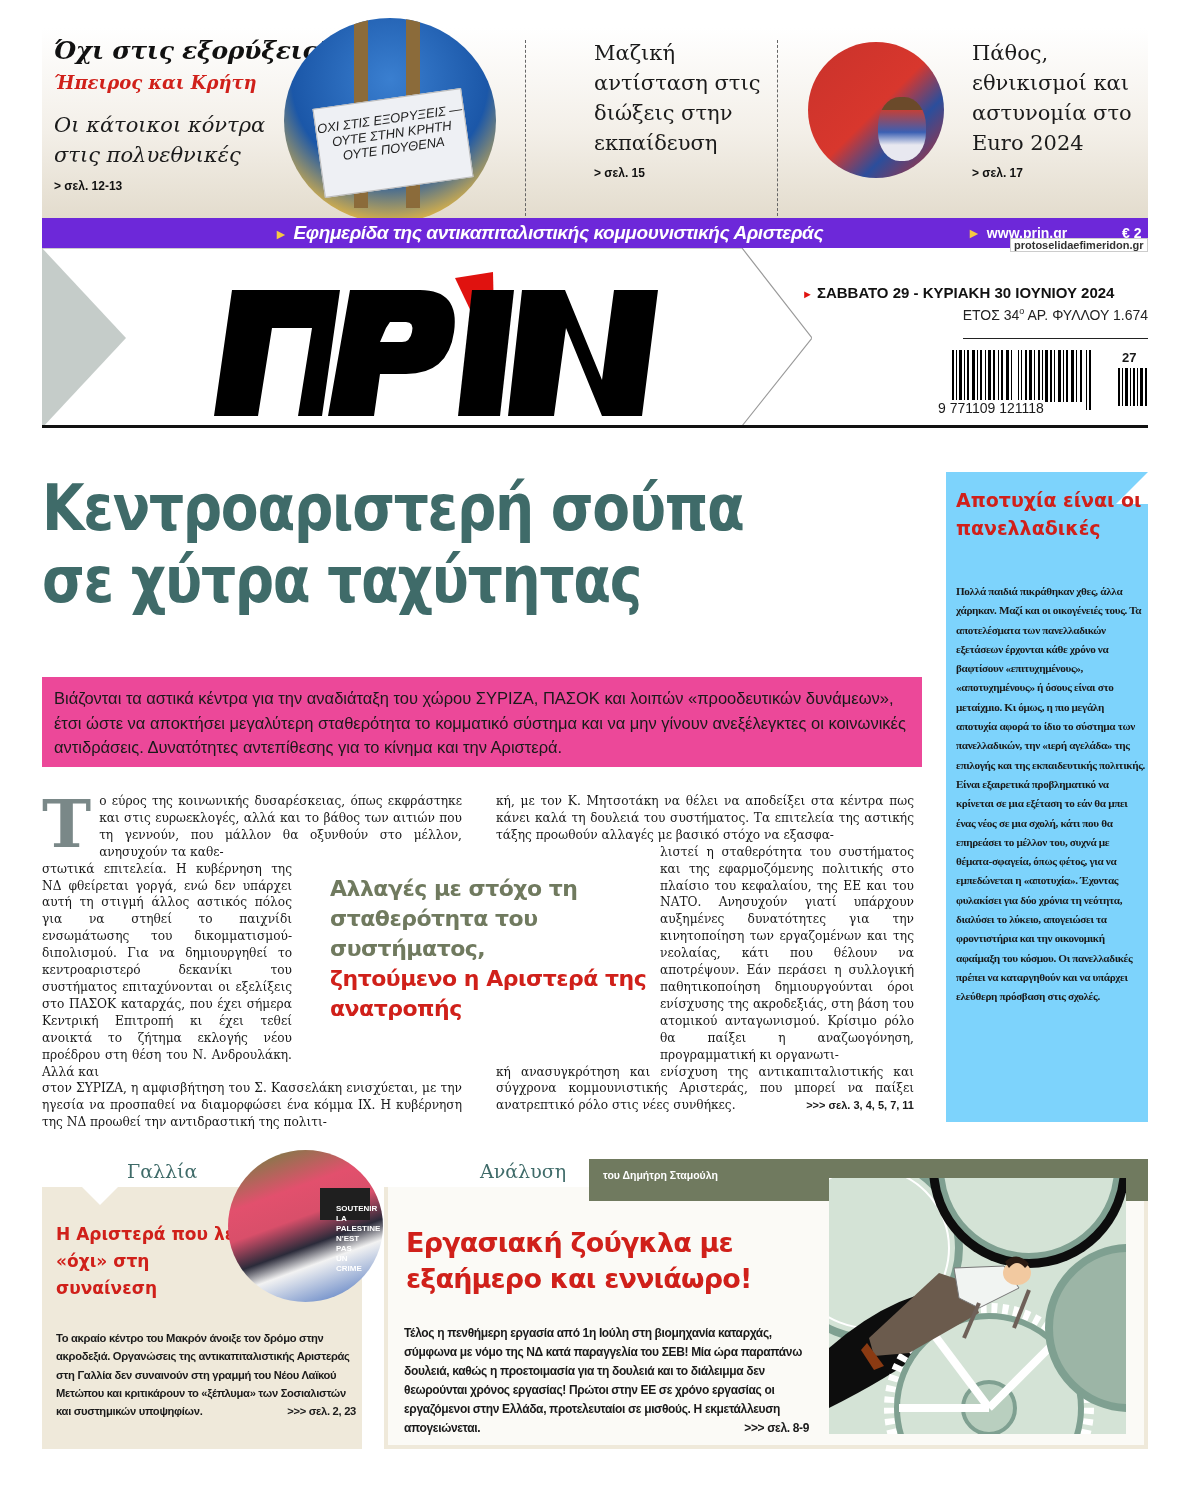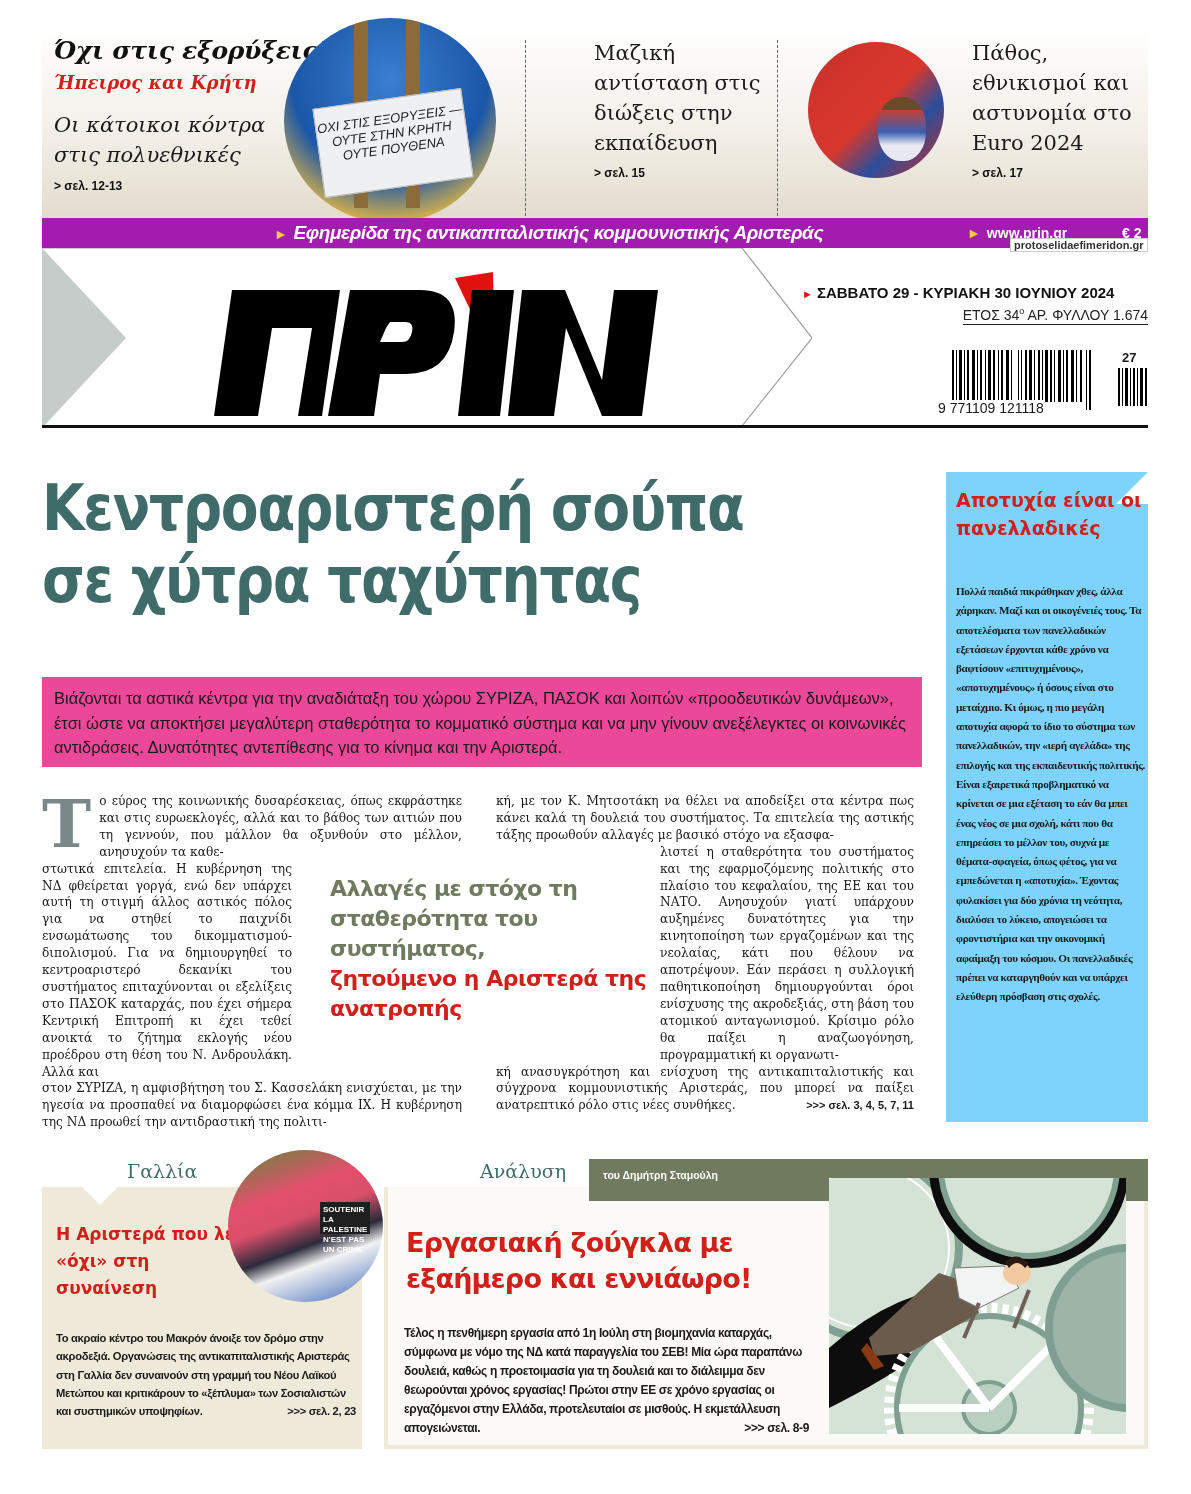--- a/index.html
+++ b/index.html
@@ -29,37 +29,37 @@
   .t2-ref { margin-top: 8px; }
 
   .photo-serbia { left: 766px; top: 14px; width: 136px; height: 136px;
     background: linear-gradient(135deg, #c9322b 0%, #d8372d 50%, #2b4e9c 70%, #c92a25 100%); }
   .photo-serbia .face { position: absolute; left: 70px; top: 55px; width: 48px; height: 64px; border-radius: 45%; background: linear-gradient(to bottom, #6b4a2a 0%, #6b4a2a 20%, #c0413a 21%, #3b5fb3 55%, #e8e8f0 75%); }
   .t3 { position: absolute; left: 930px; top: 10px; width: 175px; }
   .t3-body { font-family: "DejaVu Serif", serif; font-size: 21px; line-height: 30px; color: #1a1a1a; }
   .t3-ref { margin-top: 8px; }
 
   
-  .strap { position: absolute; left: 42px; top: 218px; width: 1106px; height: 30px; background: #a21caf; }
+  .strap { position: absolute; left: 42px; top: 218px; width: 1106px; height: 30px; background: #6d28d9; }
   .strap-slogan { position: absolute; left: 232px; top: 4px; font-family: "Liberation Sans", sans-serif; font-style: italic; font-weight: bold; font-size: 19px; color: #fff; white-space: nowrap; letter-spacing: -0.4px; }
   .strap-slogan .arrow, .strap-web .arrow { color: #f5c842; font-style: normal; font-size: 14px; margin-right: 6px; }
   .strap-web { position: absolute; left: 925px; top: 7px; font-family: "Liberation Sans", sans-serif; font-weight: bold; font-size: 14px; color: #fff; white-space: nowrap; }
   .strap-price { position: absolute; left: 1080px; top: 7px; font-family: "Liberation Sans", sans-serif; font-weight: bold; font-size: 14px; color: #fff; }
   .watermark { position: absolute; left: 1010px; top: 238px; background: #fff; padding: 0 3px; font-family: "Liberation Sans", sans-serif; font-weight: bold; font-size: 11px; color: #333; border: 1px solid #ccc; }
 
   
   .masthead { position: absolute; left: 42px; top: 248px; width: 1106px; height: 180px; }
   .mast-grey { position: absolute; left: 0; top: 0; width: 0; height: 0;
     border-top: 90px solid transparent; border-bottom: 90px solid transparent; border-left: 84px solid #c5ccc9; }
   .mast-chevron { position: absolute; left: 0; top: 0; }
   .logo { position: absolute; left: 168px; top: 22px; width: 475px; height: 150px; }
   .mast-rule { position: absolute; left: 0; top: 177px; width: 1106px; height: 3px; background: #111; }
   .date-line { position: absolute; left: 760px; top: 36px; font-family: "Liberation Sans", sans-serif; font-weight: bold; font-size: 15px; color: #111; white-space: nowrap; }
   .date-line .arrow { color: #e0120f; font-size: 11px; margin-right: 4px; }
-  .issue-line { position: absolute; right: 0; top: 58px; font-family: "Liberation Sans", sans-serif; font-size: 14px; color: #222; border-bottom: 1px solid #222; padding-bottom: 1px; white-space: nowrap; }
+  .issue-line { position: absolute; right: 0; top: 58px; font-family: "Liberation Sans", sans-serif; font-size: 14px; color: #222; border-bottom: 1px solid #222; padding-bottom: 15px; white-space: nowrap; }
   .issue-line sup { font-size: 9px; }
   .barcode { position: absolute; left: 908px; top: 102px; width: 150px; height: 60px; }
   .barcode-small { position: absolute; left: 1076px; top: 120px; width: 30px; height: 38px; }
   .barcode-addon { position: absolute; left: 1080px; top: 102px; font-family: "Liberation Sans", sans-serif; font-weight: bold; font-size: 13px; }
   .barcode-digits { position: absolute; left: 896px; top: 152px; font-family: "Liberation Sans", sans-serif; font-size: 14px; white-space: nowrap; background: #fff; }
 
   
   .headline { position: absolute; left: 42px; top: 472px; width: 880px; font-family: "DejaVu Sans", sans-serif; font-weight: bold; font-size: 64px; line-height: 72px; color: #3f6b69; letter-spacing: -1.5px; transform: scaleX(0.86); transform-origin: left top; white-space: nowrap; }
   .lede { position: absolute; left: 42px; top: 677px; width: 880px; height: 90px; background: #ec4899; padding: 9px 12px 0 12px; font-family: "Liberation Sans", sans-serif; font-size: 16.5px; line-height: 24.5px; color: #1a1a1a; }
 
@@ -84,21 +84,21 @@
 
   
   .kicker { position: absolute; font-family: "DejaVu Serif", serif; font-size: 19px; color: #3f6b69; }
   .fr-box { position: absolute; left: 42px; top: 1187px; width: 320px; height: 262px; background: #efe9da; }
   .fr-notch { position: absolute; left: 40px; top: 0; width: 0; height: 0; border-left: 18px solid transparent; border-right: 18px solid transparent; border-top: 18px solid #ffffff; }
   .fr-title { position: absolute; left: 14px; top: 34px; width: 200px; font-family: "DejaVu Sans", sans-serif; font-weight: bold; font-size: 17px; line-height: 27px; color: #d0201a; }
   .fr-body { position: absolute; left: 14px; top: 142px; width: 300px; font-family: "Liberation Sans", sans-serif; font-weight: bold; font-size: 11.2px; line-height: 18.3px; color: #1a1a1a; letter-spacing: -0.3px; }
   .fr-ref { float: right; }
   .photo-france { left: 228px; top: 1150px; width: 155px; height: 152px;
     background: linear-gradient(160deg, #5d8a3a 0%, #e2506d 30%, #d94f6a 45%, #2b2b3a 60%, #f2f2f2 70%, #3864b8 100%); }
-  .photo-france .sign { position: absolute; left: 92px; top: 52px; width: 50px; height: 32px; background: #1f1f1f; color: #fff; font-family: "Liberation Sans", sans-serif; font-size: 8px; font-weight: bold; line-height: 10px; padding: 3px; }
+  .photo-france .sign { position: absolute; left: 92px; top: 38px; width: 50px; height: 32px; background: #1f1f1f; color: #fff; font-family: "Liberation Sans", sans-serif; font-size: 8px; font-weight: bold; line-height: 10px; padding: 16px; }
 
   
   .an-box { position: absolute; left: 384px; top: 1187px; width: 764px; height: 262px; background: #fbfaf6; border: 4px solid #efe9da; border-top: none; }
   .an-byline { position: absolute; left: 589px; top: 1159px; width: 559px; height: 42px; background: #707a5f; }
   .an-byline span { position: absolute; left: 14px; top: 10px; font-family: "Liberation Sans", sans-serif; font-weight: bold; font-size: 10.5px; color: #fff; }
   .an-title { position: absolute; left: 406px; top: 1225px; width: 420px; font-family: "DejaVu Sans", sans-serif; font-weight: bold; font-size: 27px; line-height: 36px; color: #d0201a; letter-spacing: -0.8px; }
   .an-body { position: absolute; left: 404px; top: 1324px; width: 405px; font-family: "Liberation Sans", sans-serif; font-weight: bold; font-size: 12px; line-height: 19px; color: #1a1a1a; letter-spacing: -0.35px; }
   .an-ref { float: right; }
   .gears-illustration { position: absolute; left: 829px; top: 1178px; width: 297px; height: 256px; background: #d4e3d6; overflow: hidden; }
 </style>

